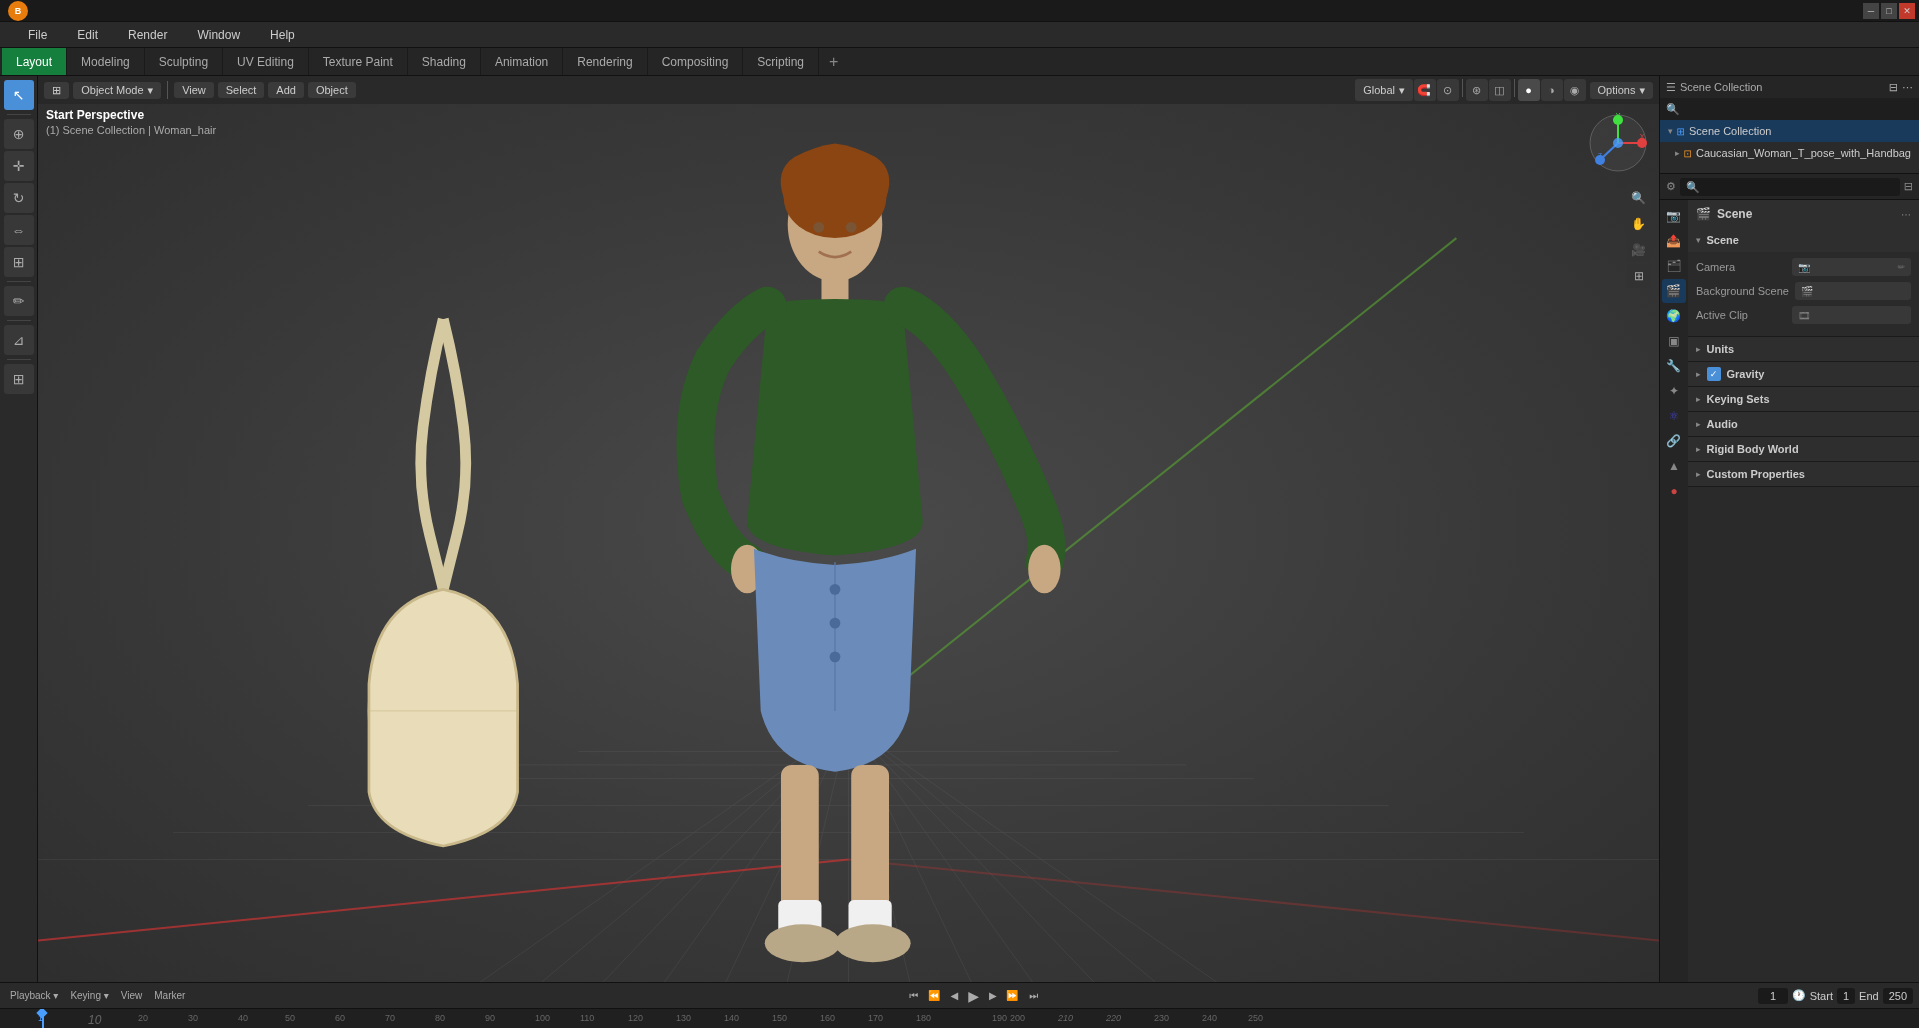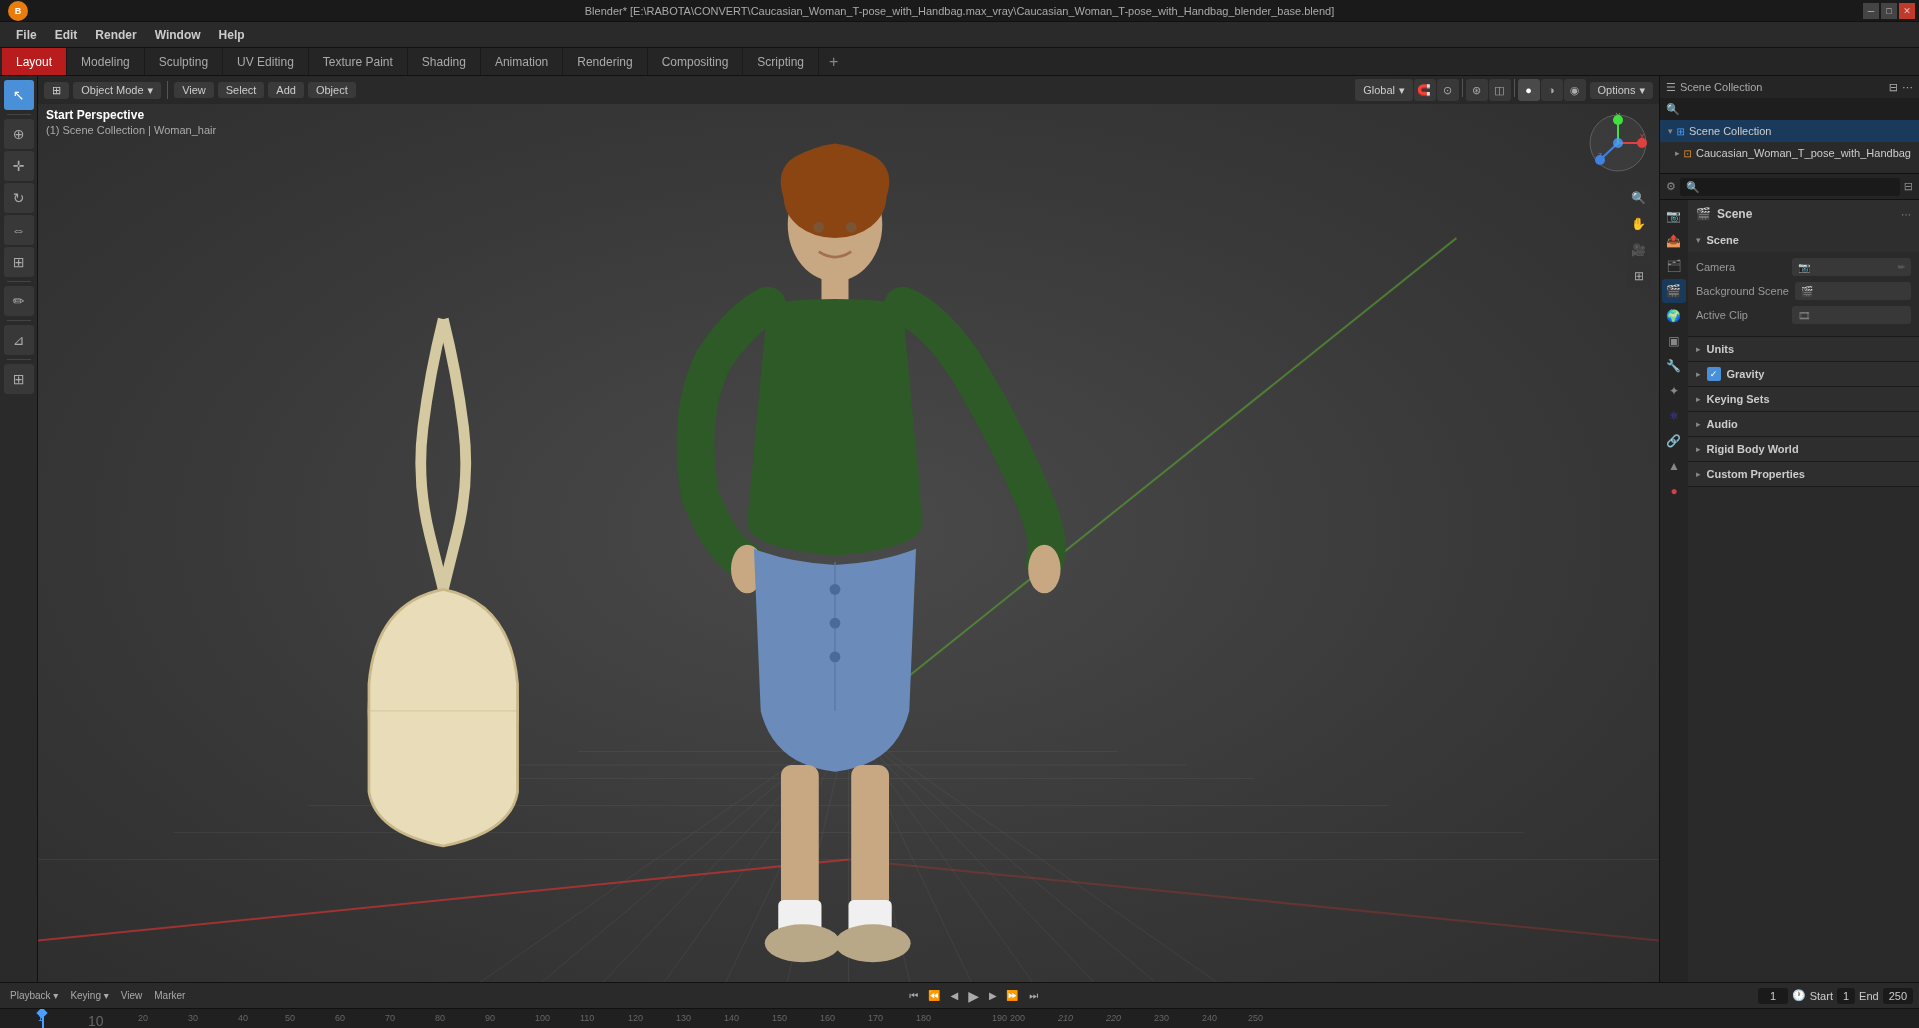--- a/index.html
+++ b/index.html
@@ -63,24 +63,23 @@
       font-size: 9px;
       font-weight: bold;
     }
 
     
     #menubar {
       height: 26px;
       background: #2a2a2a;
       display: flex;
       align-items: center;
-      padding: 0 8px;
-      gap: 2px;
+      padding: 0 20px;
+      gap: 14px;
       border-bottom: 1px solid #111;
-      font-weight: bold;
     }
     .menu-item {
       padding: 2px 8px;
       cursor: pointer;
       color: #ccc;
       font-size: 12px;
       border-radius: 3px;
     }
 
     
@@ -95,21 +94,21 @@
     .workspace-tab {
       padding: 0 14px;
       display: flex;
       align-items: center;
       cursor: pointer;
       color: #aaa;
       font-size: 12px;
       border-right: 1px solid #1a1a1a;
     }
     .workspace-tab.active {
-      background: #b91c1c;
+      background: #15803d;
       color: #fff;
     }
     .add-workspace {
       padding: 0 10px;
       display: flex;
       align-items: center;
       cursor: pointer;
       color: #888;
       font-size: 16px;
     }
@@ -473,21 +472,20 @@
       justify-content: center;
       color: white;
       font-size: 9px;
     }
   </style>
 </head>
 <body>
 
 <div id="titlebar">
   <div class="blender-logo">B</div>
-  <span class="title-text">Blender* [E:\RABOTA\CONVERT\Caucasian_Woman_T-pose_with_Handbag.max_vray\Caucasian_Woman_T-pose_with_Handbag_blender_base.blend]</span>
   <div class="win-controls">
     <div class="win-btn">─</div>
     <div class="win-btn">□</div>
     <div class="win-btn close">✕</div>
   </div>
 </div>
 
 <div id="menubar">
   <div class="menu-item">File</div>
   <div class="menu-item">Edit</div>
@@ -877,21 +875,21 @@
     <span style="background:#1a1a1a;padding:2px 6px;border-radius:3px;cursor:text;">
       <span>250</span>
     </span>
   </div>
 </div>
 
 <div id="timeline-bar" style="height:24px;background:#202020;position:relative;border-top:1px solid #111;overflow:hidden;">
 
   <div style="position:absolute;left:0;right:0;top:0;bottom:0;">
     <div style="position:absolute;left:38px;color:#4a9eff;font-size:9px;top:4px;">1</div>
-    <div style="position:absolute;left:88px;color:#666;font-size:14px;top:4px;">10</div>
+    <div style="position:absolute;left:88px;color:#666;font-size:12px;top:4px;font-style:italic;">10</div>
     <div style="position:absolute;left:138px;color:#666;font-size:9px;top:4px;">20</div>
     <div style="position:absolute;left:188px;color:#666;font-size:9px;top:4px;">30</div>
     <div style="position:absolute;left:238px;color:#666;font-size:9px;top:4px;">40</div>
     <div style="position:absolute;left:285px;color:#666;font-size:9px;top:4px;">50</div>
     <div style="position:absolute;left:335px;color:#666;font-size:9px;top:4px;">60</div>
     <div style="position:absolute;left:385px;color:#666;font-size:9px;top:4px;">70</div>
     <div style="position:absolute;left:435px;color:#666;font-size:9px;top:4px;">80</div>
     <div style="position:absolute;left:485px;color:#666;font-size:9px;top:4px;">90</div>
     <div style="position:absolute;left:535px;color:#666;font-size:9px;top:4px;">100</div>
     <div style="position:absolute;left:580px;color:#666;font-size:9px;top:4px;">110</div>

